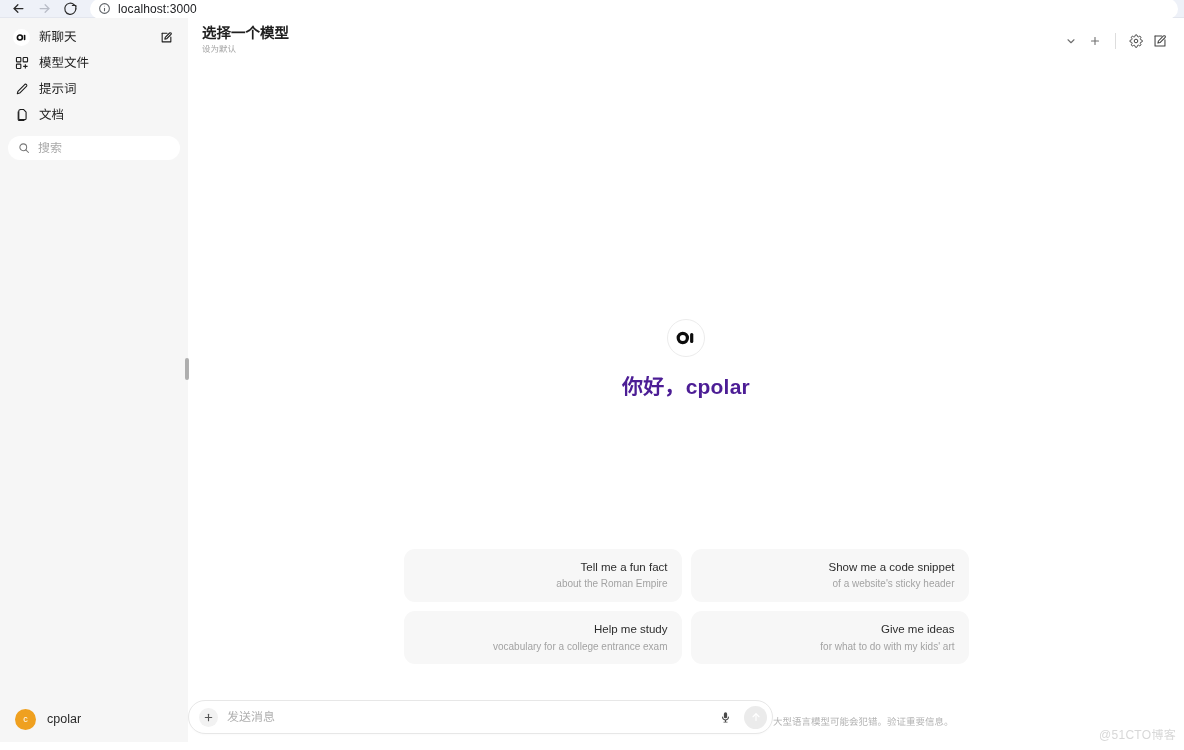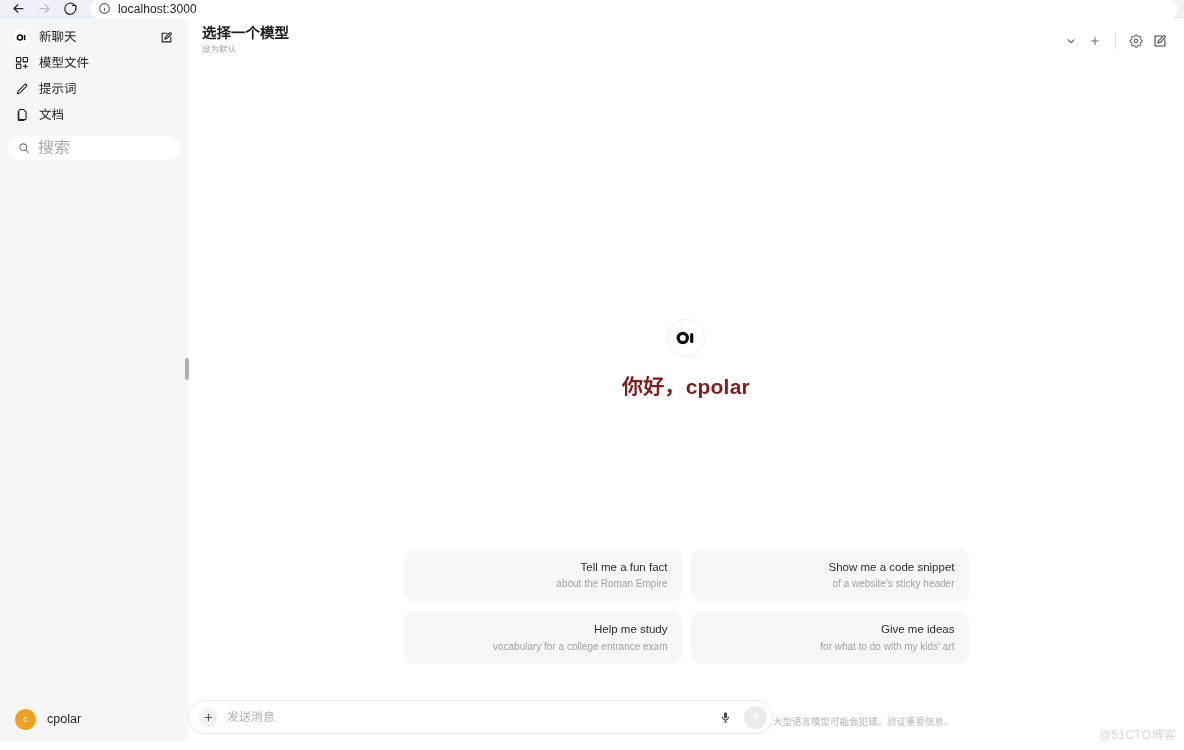--- a/index.html
+++ b/index.html
@@ -120,21 +120,21 @@
     display: flex;
     align-items: center;
     gap: 8px;
     padding: 0 10px;
   }
   .search-box .sic { color: #787878; display:flex; align-items:center; }
   .search-box input {
     border: none;
     outline: none;
     background: transparent;
-    font-size: 16px;
+    font-size: 12px;
     color: #333;
     font-family: inherit;
     width: 100%;
   }
   .search-box input::placeholder { color: #a9a9a9; }
 
   .side-spacer { flex: 1 1 auto; }
 
   .side-user {
     height: 46px;
@@ -237,21 +237,21 @@
     width: 38px; height: 38px;
     border-radius: 50%;
     border: 1px solid #ececec;
     display: flex; align-items: center; justify-content: center;
     margin-bottom: 17px;
     background: #fff;
   }
   .greet-line {
     font-size: 21px;
     font-weight: 700;
-    color: #7f1d1d;
+    color: #4c1d95;
     line-height: 1.2;
     text-align: center;
     letter-spacing: .2px;
   }
   .greet-line.second { margin-top: 6px; }
 
   
   .suggest-area {
     position: absolute;
     left: 0; right: 0;

